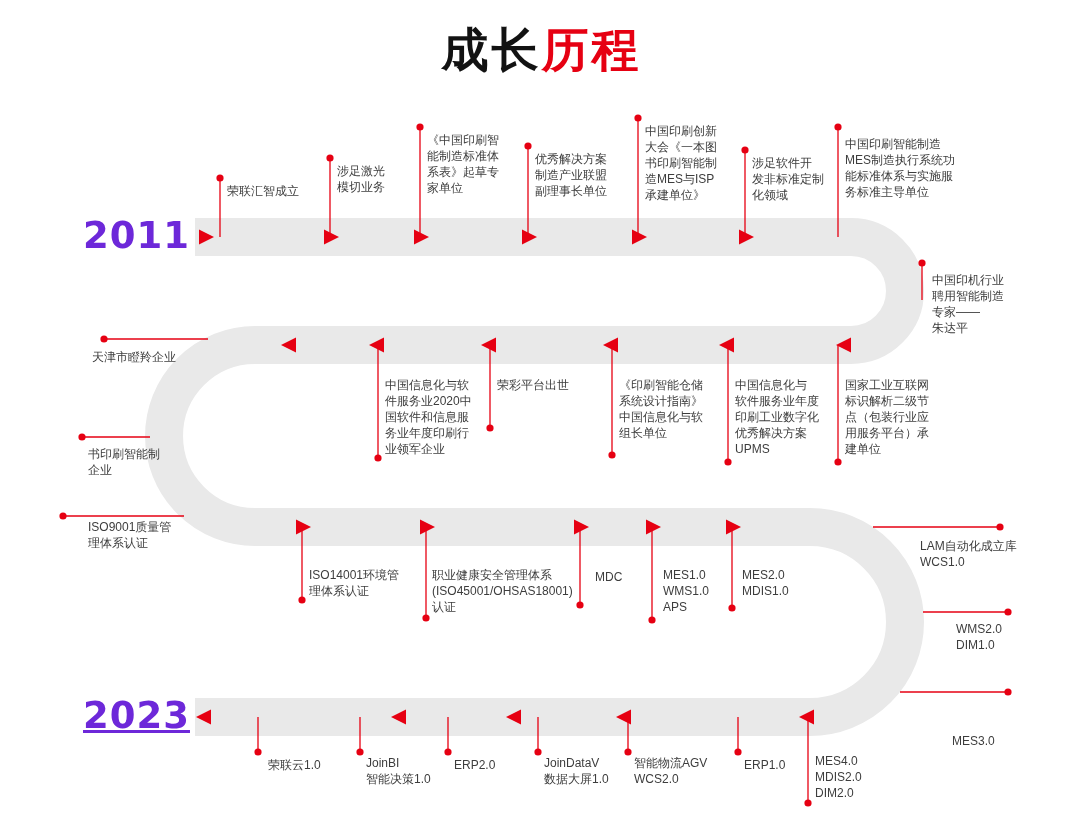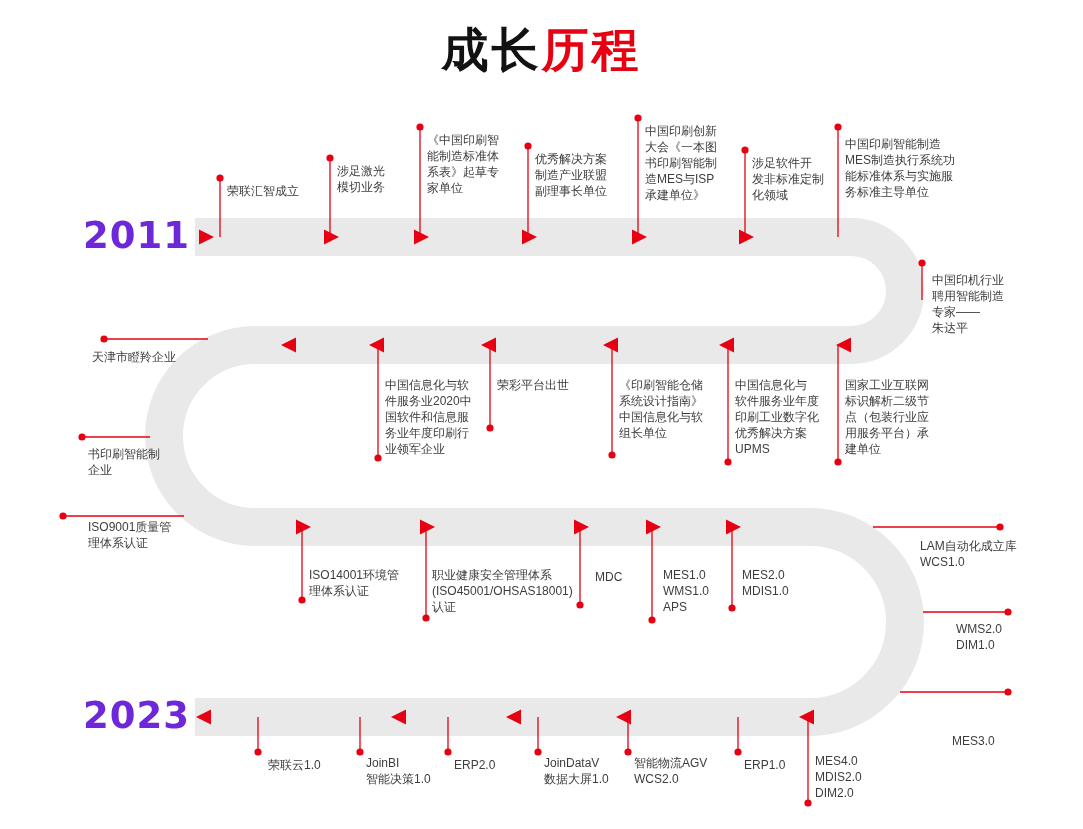--- a/index.html
+++ b/index.html
@@ -13,21 +13,21 @@
     position:absolute;top:22px;left:0;width:100%;text-align:center;
     font-size:47px;font-weight:900;letter-spacing:3px;line-height:1.2;
   }
   .title .t1{color:#121212;}
   .title .t2{color:#e60012;}
   .year{
     position:absolute;font-size:37px;font-weight:700;color:#6d28d9;
     font-family:"DejaVu Sans","Liberation Sans",sans-serif;letter-spacing:1px;
   }
   #year-start{left:83px;top:214px;}
-  #year-end{left:83px;top:694px;}
+  #year-end{left:83px;top:694px;text-decoration:underline;}
   .ms{
     position:absolute;font-size:12px;line-height:16px;color:#3d3d3d;
     white-space:pre-line;
   }
 </style>
 </head>
 <body>
 
 <svg id="road-svg" width="1083" height="829" viewBox="0 0 1083 829">
   <path id="road-path" d="M195 237 H851 A54 54 0 0 1 851 345 H255 A91 91 0 0 0 255 527 H810 A95 95 0 0 1 810 717 H195" fill="none" stroke="#e9e9e9" stroke-width="38"></path>

